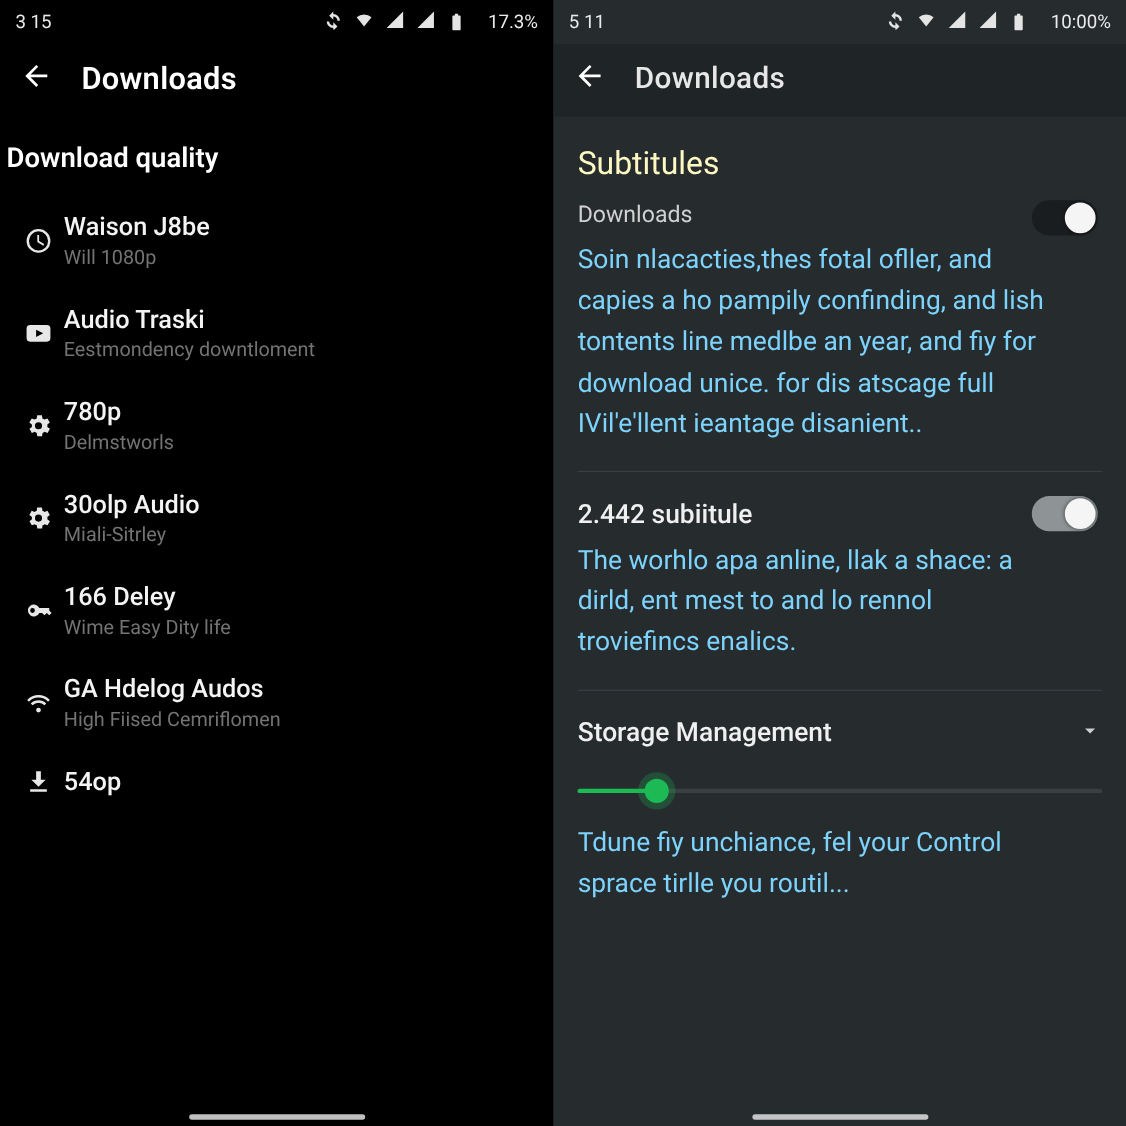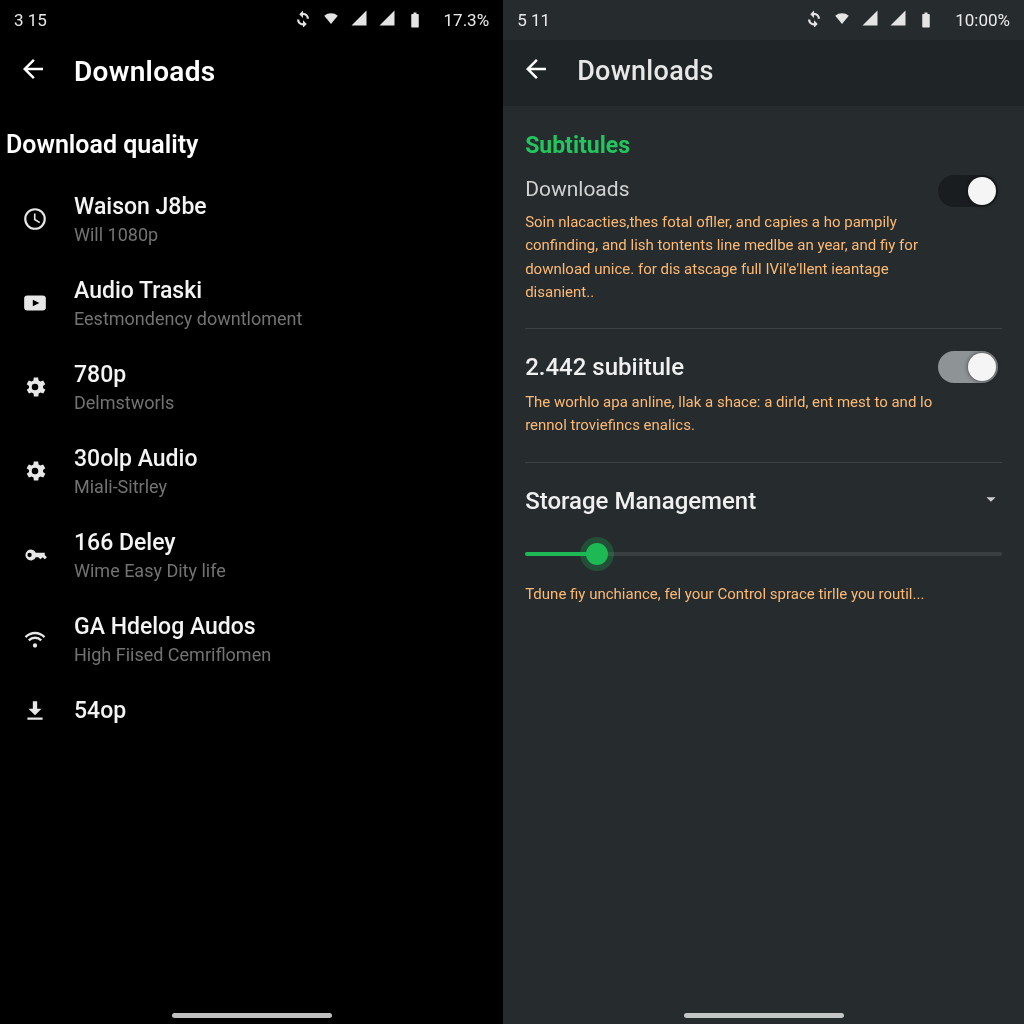--- a/index.html
+++ b/index.html
@@ -15,35 +15,35 @@
   .status .batt { display:inline-flex; align-items:center; gap:20px; }
   
   .hdr { display:flex; align-items:center; gap:26px; padding:14px 18px 18px 18px; }
   .hdr svg { width:30px; height:30px; fill:#fff; }
   .hdr .ttl { font-size:28px; font-weight:600; letter-spacing:.3px; }
   .right .hdr { background:#1f2426; }
   .right .hdr .ttl { font-weight:500; font-size:27px; color:#e7e7e7; }
   
   .sect { font-size:25px; font-weight:600; padding:24px 18px 18px 6px; }
   
-  .row { display:flex; align-items:center; gap:22px; padding:16px 18px; }
+  .row { display:flex; align-items:center; gap:6px; padding:16px 18px; }
   .row .ic { width:34px; display:flex; justify-content:center; }
   .row .ic svg { width:26px; height:26px; fill:#e7e7e7; }
   .row .tx { display:flex; flex-direction:column; gap:4px; }
   .row .t1 { font-size:23px; font-weight:500; color:#f4f4f4; }
   .row .t2 { font-size:18px; color:#737373; }
   .nav-ind { position:absolute; bottom:6px; left:50%; transform:translateX(-50%); width:160px; height:5px; border-radius:3px; background:#e0e0e0; opacity:.85; }
   
   .rbody { padding:18px 22px 0 22px; }
-  .rh   { font-size:23px; font-weight:700; color:#22c55e; margin:8px 0 18px 0; }
+  .rh   { font-size:29px; font-weight:400; color:#fef9c3; margin:8px 0 18px 0; }
   .blk  { position:relative; padding:0 0 24px 0; }
   .ln   { border-top:1px solid #3b4144; margin:0 0 24px 0; }
   .lbl  { font-size:21px; color:#d1d1d1; margin-bottom:10px; }
   .lbl.big { font-size:24px; font-weight:500; color:#f0f0f0; }
-  .desc { font-size:15px; line-height:1.55; color:#fdba74; max-width:430px; }
+  .desc { font-size:24px; line-height:1.55; color:#7dd3fc; max-width:430px; }
   .toggle { position:absolute; top:-2px; right:4px; width:60px; height:32px; border-radius:16px; background:#1a1d1f; display:flex; align-items:center; }
   .toggle .knob { width:28px; height:28px; border-radius:50%; background:#f5f5f5; margin-left:30px; box-shadow:0 0 4px rgba(0,0,0,.6); }
   .toggle.off { background:#8e9396; }
   .toggle.off .knob { margin-left:30px; }
   .storeHdr { display:flex; align-items:center; justify-content:space-between; }
   .chev svg { width:22px; height:22px; fill:#cfcfcf; }
   .slider { position:relative; height:34px; margin:22px 0 12px 0; }
   .slider .track { position:absolute; top:15px; left:0; width:100%; height:4px; background:#3a4042; border-radius:2px; }
   .slider .fill  { position:absolute; top:15px; left:0; width:15%; height:4px; background:#1db954; border-radius:2px; }
   .slider .thumb { position:absolute; top:6px; left:15%; transform:translateX(-50%); width:22px; height:22px; border-radius:50%; background:#1db954; box-shadow:0 0 0 6px rgba(29,185,84,.25); }

